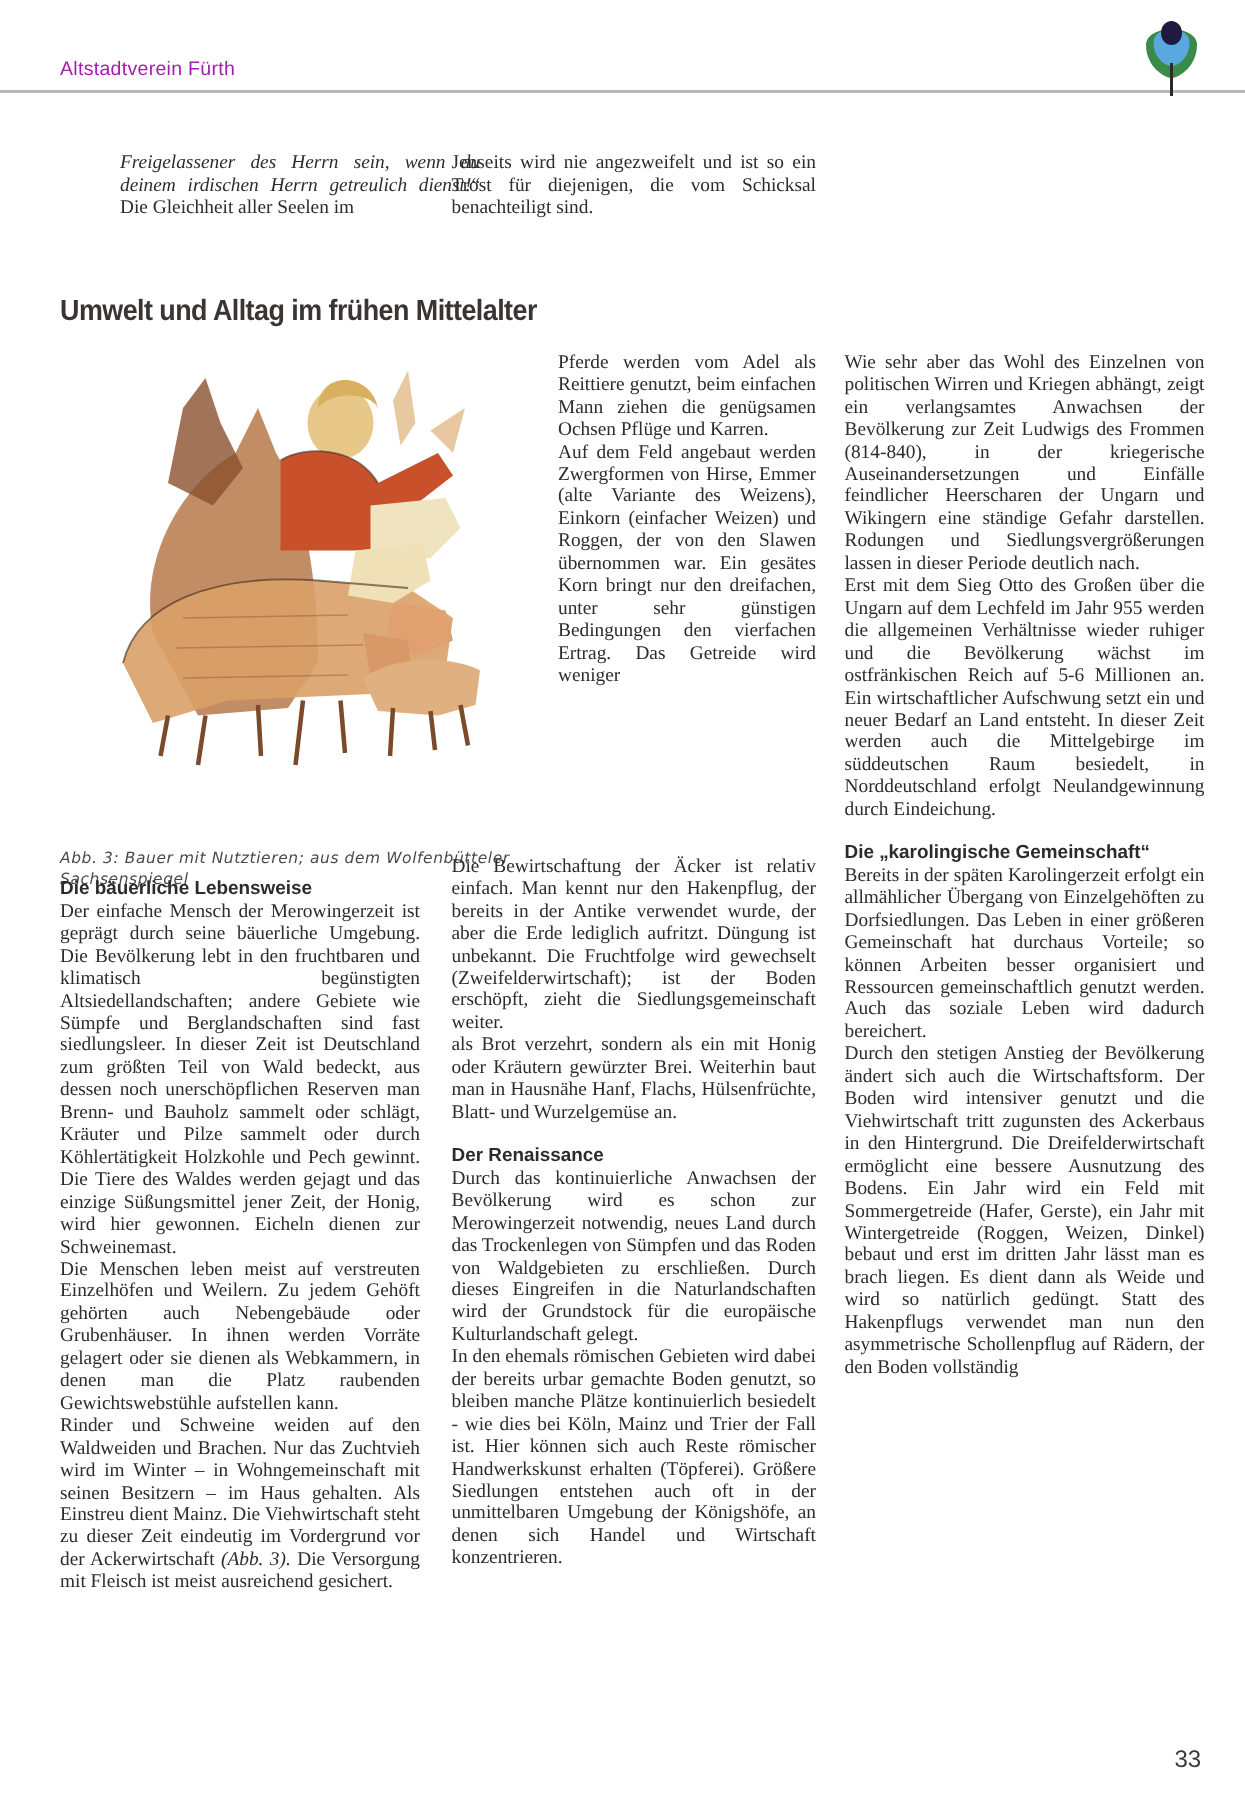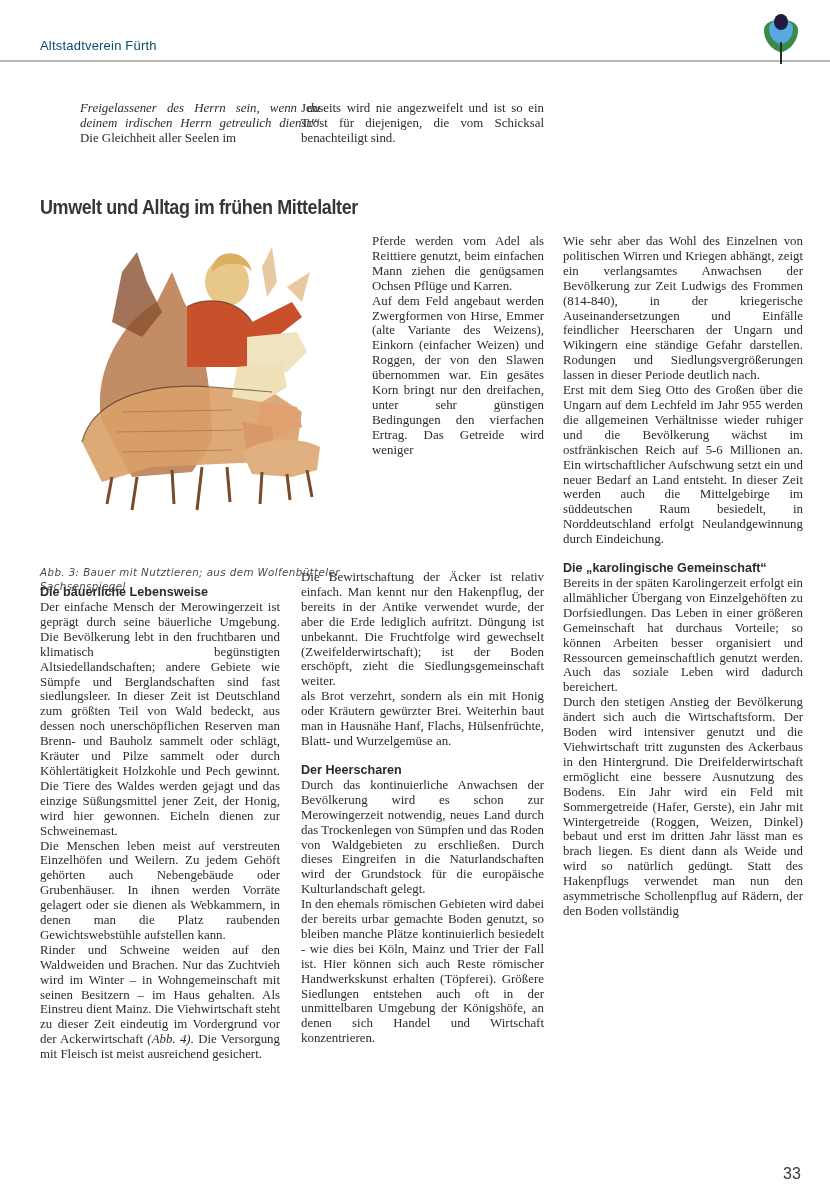--- a/index.html
+++ b/index.html
@@ -1,19 +1,19 @@
 <!DOCTYPE html>
 <html><head>
 <meta charset="utf-8">
 <style>
   * { box-sizing: border-box; margin: 0; padding: 0; }
   html, body { width: 830px; height: 1199px; background: #ffffff; overflow: hidden; }
   body { position: relative; font-family: "Liberation Serif", serif; color: #2a2a2a; }
 
-  .header-title { position: absolute; left: 40px; top: 38px; font-family: "Liberation Sans", sans-serif; font-size: 13px; color: #0c4a6e; letter-spacing: 0.2px; }
+  .header-title { position: absolute; left: 40px; top: 38px; font-family: "Liberation Sans", sans-serif; font-size: 13px; color: #a21caf; letter-spacing: 0.2px; }
   .header-rule { position: absolute; left: 0; right: 0; top: 60px; height: 2px; background: #b8b8b8; }
   .logo { position: absolute; left: 758px; top: 8px; width: 46px; height: 56px; }
 
   .serif { font-family: "Liberation Serif", serif; font-size: 12.9px; line-height: 14.9px; text-align: justify; color: #2c2c2c; }
   .serif p { margin: 0; }
   .it { font-style: italic; }
 
   .top-left { position: absolute; left: 40px; top: 101px; width: 240px; margin-left: 40px; }
   .top-mid { position: absolute; left: 301px; top: 101px; width: 243px; }
 
@@ -91,33 +91,33 @@
     <path d="M20 200 C30 160 80 140 150 145 L210 150"></path>
     <path d="M125 65 C140 55 175 55 190 80"></path>
   </g>
 </svg>
 <div class="caption">Abb. 3: Bauer mit Nutztieren; aus dem Wolfenbütteler Sachsenspiegel</div>
 
 <div class="col1 serif">
   <div class="subhead">Die bäuerliche Lebensweise</div>
   <p>Der einfache Mensch der Merowingerzeit ist geprägt durch seine bäuerliche Umgebung. Die Bevölkerung lebt in den fruchtbaren und klimatisch begünstigten Altsiedellandschaften; andere Gebiete wie Sümpfe und Berglandschaften sind fast siedlungsleer. In dieser Zeit ist Deutschland zum größten Teil von Wald bedeckt, aus dessen noch unerschöpflichen Reserven man Brenn- und Bauholz sammelt oder schlägt, Kräuter und Pilze sammelt oder durch Köhlertätigkeit Holzkohle und Pech gewinnt. Die Tiere des Waldes werden gejagt und das einzige Süßungsmittel jener Zeit, der Honig, wird hier gewonnen. Eicheln dienen zur Schweinemast.</p>
   <p>Die Menschen leben meist auf verstreuten Einzelhöfen und Weilern. Zu jedem Gehöft gehörten auch Nebengebäude oder Grubenhäuser. In ihnen werden Vorräte gelagert oder sie dienen als Webkammern, in denen man die Platz raubenden Gewichtswebstühle aufstellen kann.</p>
-  <p><span>Rinder und Schweine weiden auf den Waldweiden und Brachen. Nur das Zuchtvieh wird im Winter – in Wohngemeinschaft mit seinen Besitzern – im Haus gehalten. Als Einstreu dient Mainz. Die Viehwirtschaft steht zu dieser Zeit eindeutig im Vordergrund vor der Ackerwirtschaft</span> <span class="it">(Abb. 4).</span><span> Die Versorgung mit Fleisch ist meist ausreichend gesichert.</span></p>
+  <p><span>Rinder und Schweine weiden auf den Waldweiden und Brachen. Nur das Zuchtvieh wird im Winter – in Wohngemeinschaft mit seinen Besitzern – im Haus gehalten. Als Einstreu dient Mainz. Die Viehwirtschaft steht zu dieser Zeit eindeutig im Vordergrund vor der Ackerwirtschaft</span> <span class="it">(Abb. 3).</span><span> Die Versorgung mit Fleisch ist meist ausreichend gesichert.</span></p>
 </div>
 
 <div class="col2-narrow serif">
   <p>Pferde werden vom Adel als Reittiere genutzt, beim einfachen Mann ziehen die genügsamen Ochsen Pflüge und Karren.</p>
   <p>Auf dem Feld angebaut werden Zwergformen von Hirse, Emmer (alte Variante des Weizens), Einkorn (einfacher Weizen) und Roggen, der von den Slawen übernommen war. Ein gesätes Korn bringt nur den dreifachen, unter sehr günstigen Bedingungen den vierfachen Ertrag. Das Getreide wird weniger</p>
 </div>
 
 <div class="col2 serif">
   <p>Die Bewirtschaftung der Äcker ist relativ einfach. Man kennt nur den Hakenpflug, der bereits in der Antike verwendet wurde, der aber die Erde lediglich aufritzt. Düngung ist unbekannt. Die Fruchtfolge wird gewechselt (Zweifelderwirtschaft); ist der Boden erschöpft, zieht die Siedlungsgemeinschaft weiter.</p>
   <p>als Brot verzehrt, sondern als ein mit Honig oder Kräutern gewürzter Brei. Weiterhin baut man in Hausnähe Hanf, Flachs, Hülsenfrüchte, Blatt- und Wurzelgemüse an.</p>
   <div class="gap"></div>
-  <div class="subhead">Der Heerscharen</div>
+  <div class="subhead">Der Renaissance</div>
   <p>Durch das kontinuierliche Anwachsen der Bevölkerung wird es schon zur Merowingerzeit notwendig, neues Land durch das Trockenlegen von Sümpfen und das Roden von Waldgebieten zu erschließen. Durch dieses Eingreifen in die Naturlandschaften wird der Grundstock für die europäische Kulturlandschaft gelegt.</p>
   <p>In den ehemals römischen Gebieten wird dabei der bereits urbar gemachte Boden genutzt, so bleiben manche Plätze kontinuierlich besiedelt - wie dies bei Köln, Mainz und Trier der Fall ist. Hier können sich auch Reste römischer Handwerkskunst erhalten (Töpferei). Größere Siedlungen entstehen auch oft in der unmittelbaren Umgebung der Königshöfe, an denen sich Handel und Wirtschaft konzentrieren.</p>
 </div>
 
 <div class="col3 serif">
   <p>Wie sehr aber das Wohl des Einzelnen von politischen Wirren und Kriegen abhängt, zeigt ein verlangsamtes Anwachsen der Bevölkerung zur Zeit Ludwigs des Frommen (814-840), in der kriegerische Auseinandersetzungen und Einfälle feindlicher Heerscharen der Ungarn und Wikingern eine ständige Gefahr darstellen. Rodungen und Siedlungsvergrößerungen lassen in dieser Periode deutlich nach.</p>
   <p>Erst mit dem Sieg Otto des Großen über die Ungarn auf dem Lechfeld im Jahr 955 werden die allgemeinen Verhältnisse wieder ruhiger und die Bevölkerung wächst im ostfränkischen Reich auf 5-6 Millionen an. Ein wirtschaftlicher Aufschwung setzt ein und neuer Bedarf an Land entsteht. In dieser Zeit werden auch die Mittelgebirge im süddeutschen Raum besiedelt, in Norddeutschland erfolgt Neulandgewinnung durch Eindeichung.</p>
   <div class="gap"></div>
   <div class="subhead">Die „karolingische Gemeinschaft“</div>
   <p>Bereits in der späten Karolingerzeit erfolgt ein allmählicher Übergang von Einzelgehöften zu Dorfsiedlungen. Das Leben in einer größeren Gemeinschaft hat durchaus Vorteile; so können Arbeiten besser organisiert und Ressourcen gemeinschaftlich genutzt werden. Auch das soziale Leben wird dadurch bereichert.</p>

